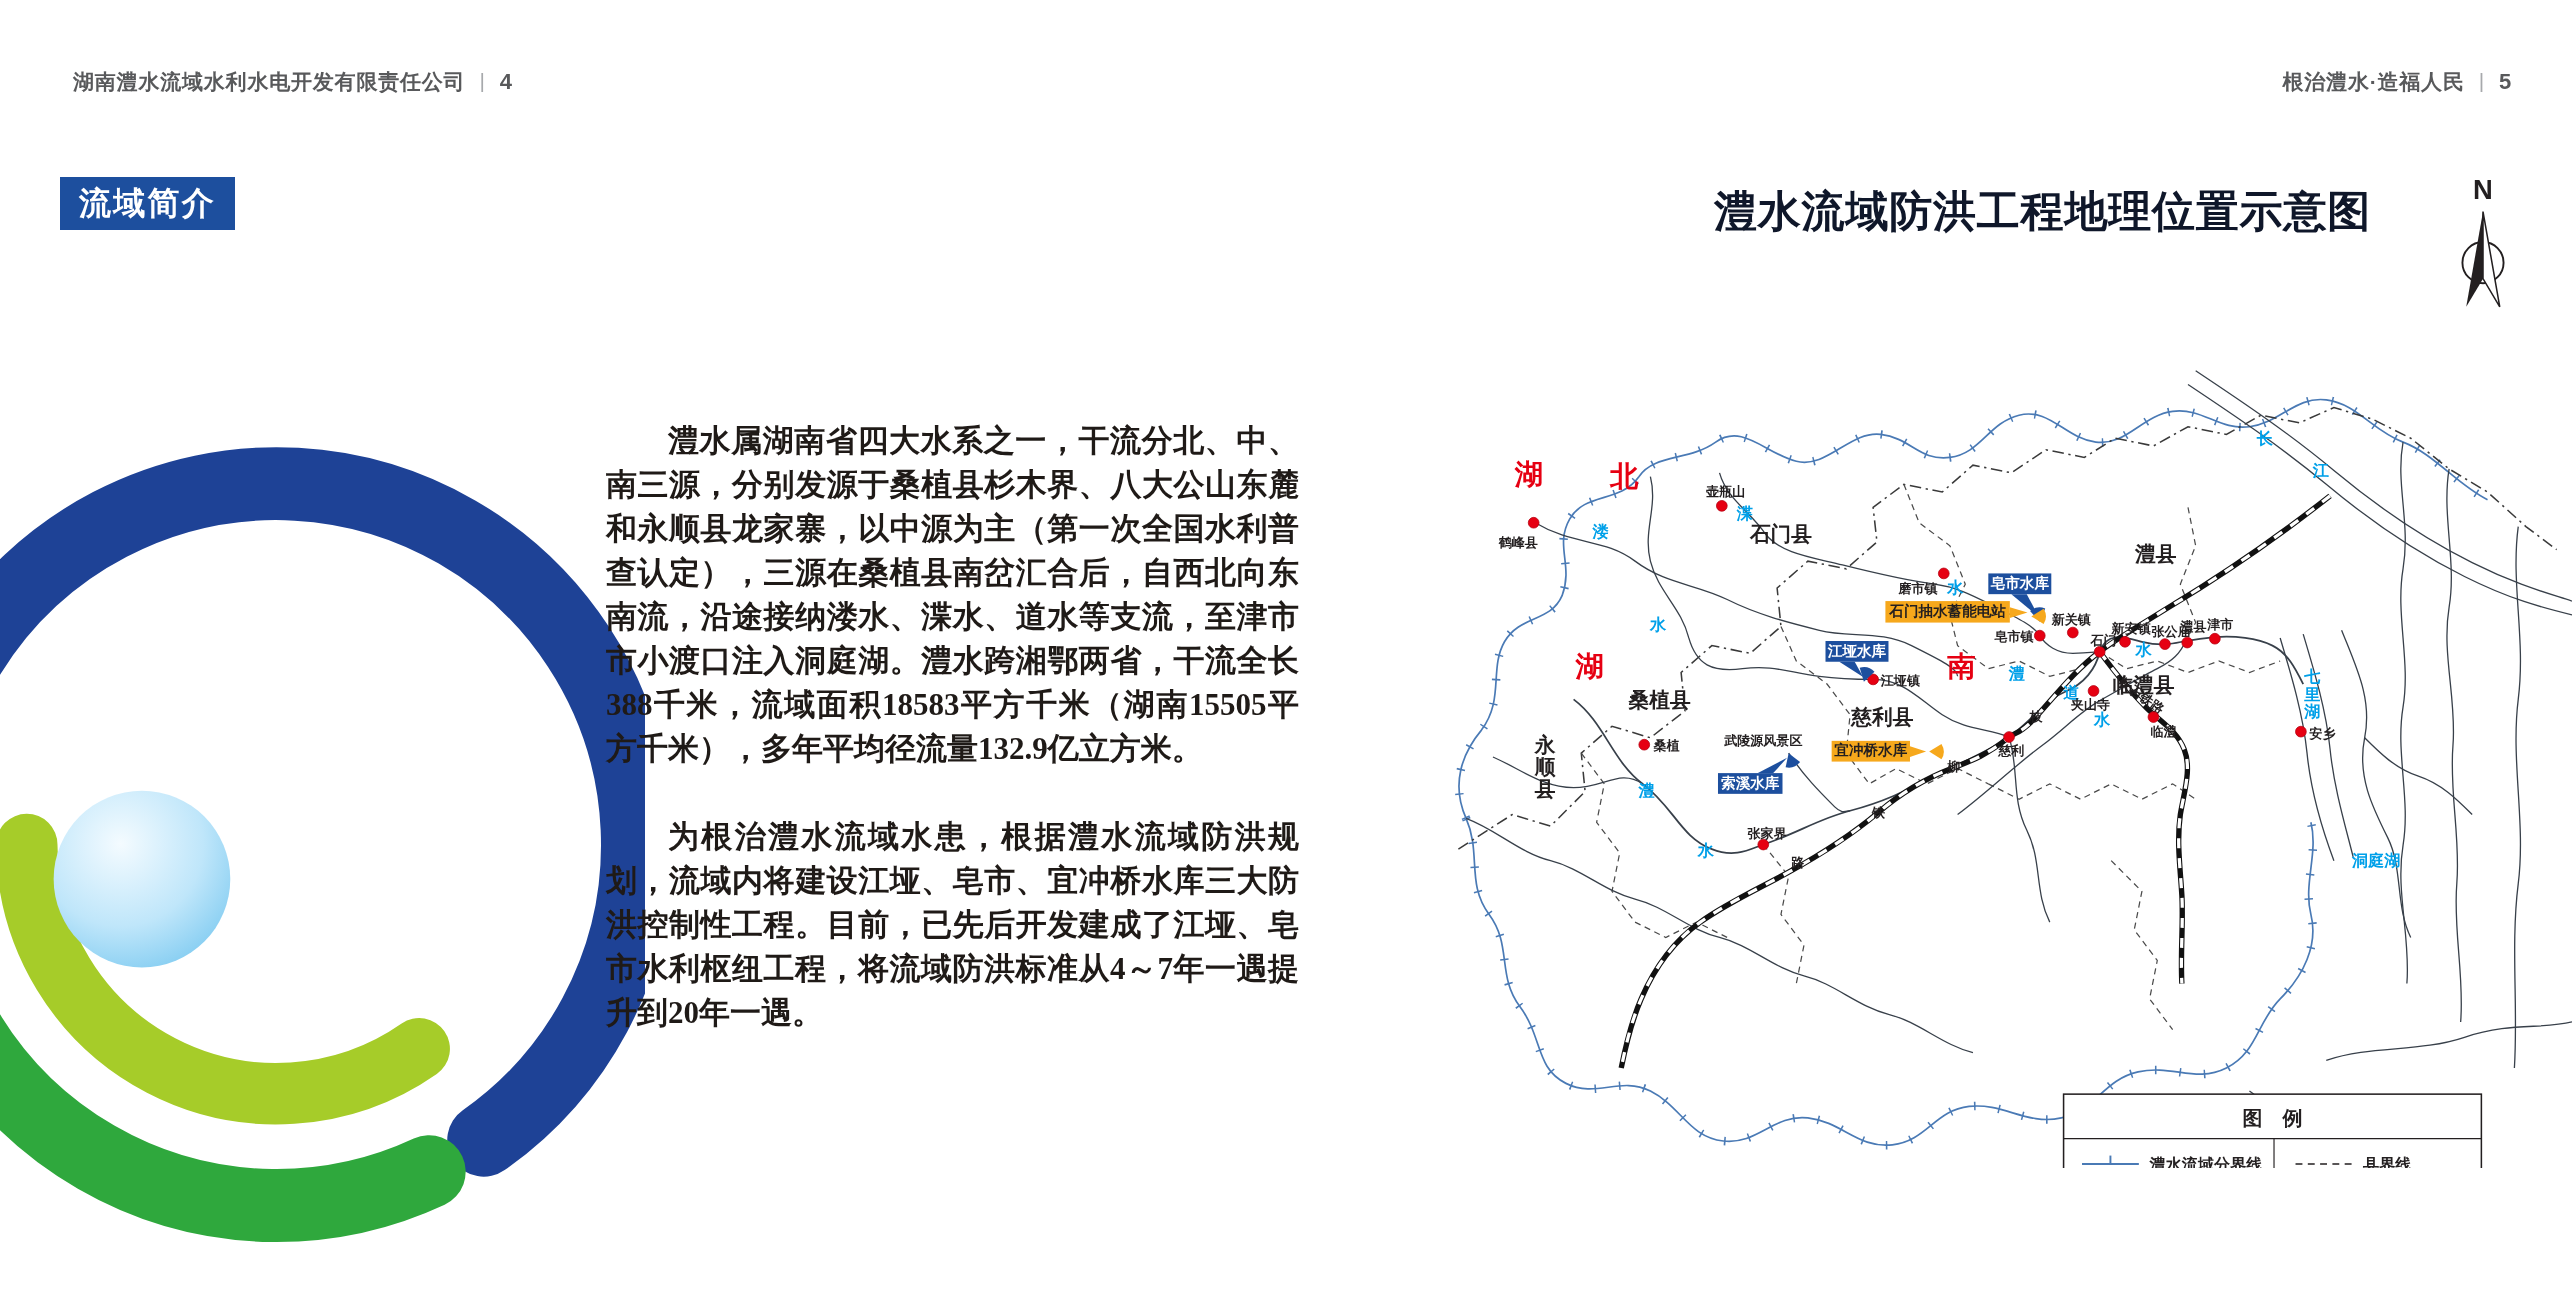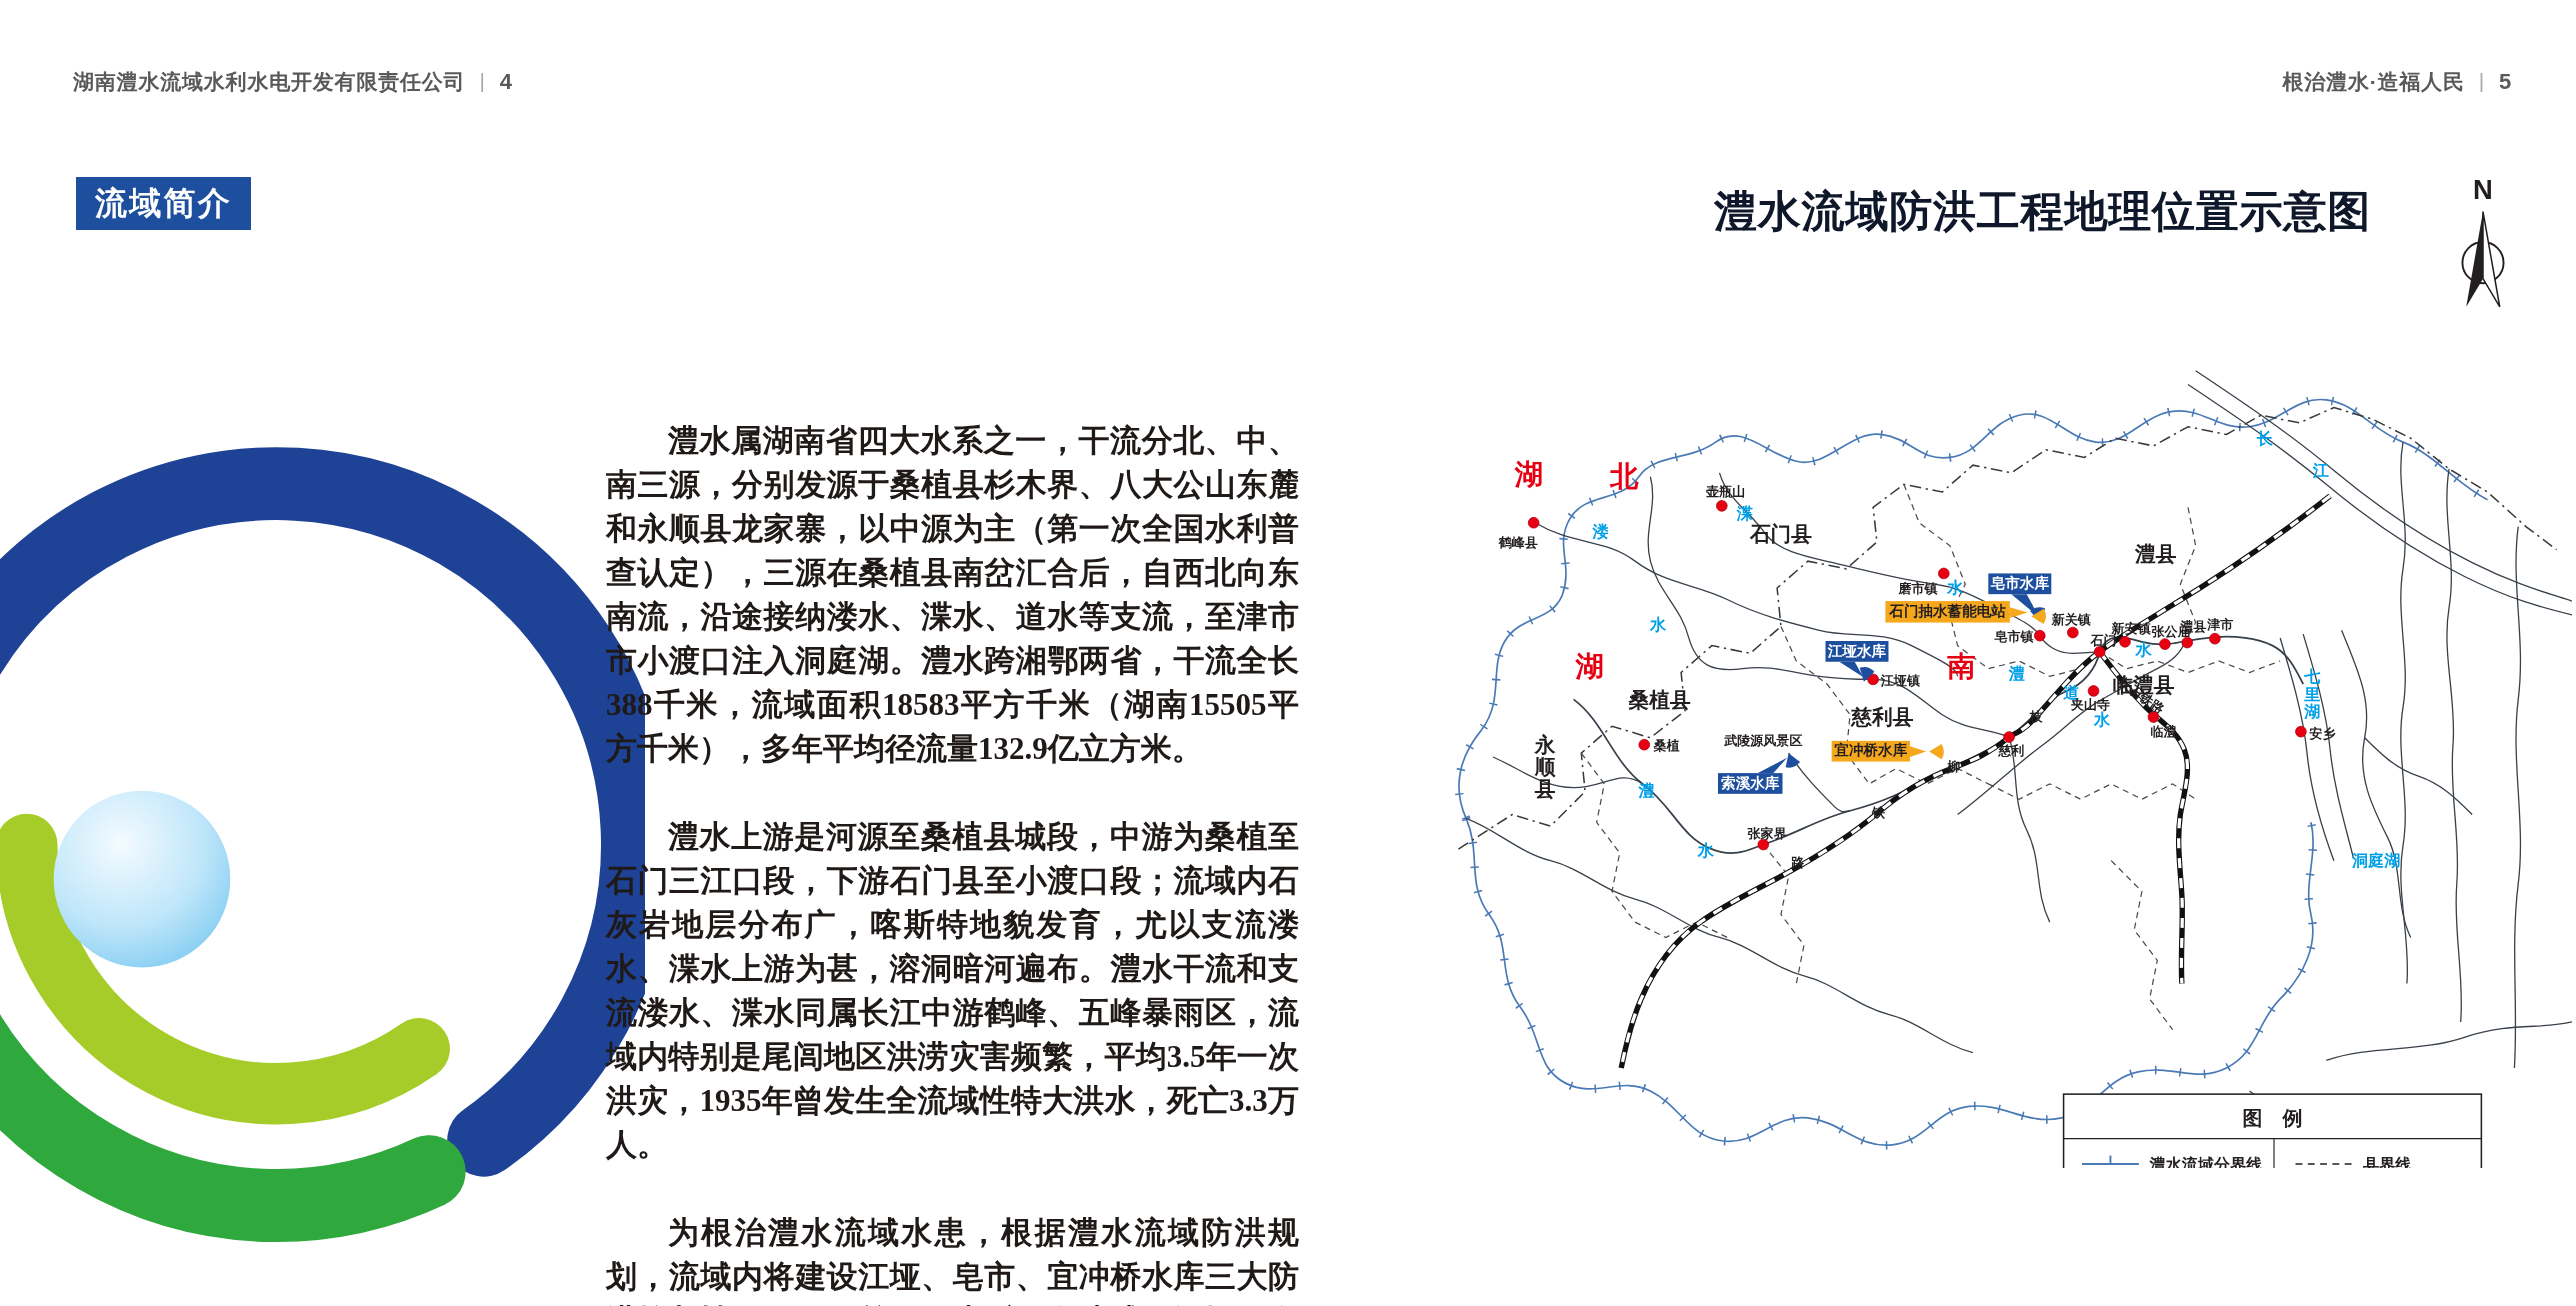--- a/index.html
+++ b/index.html
@@ -5,21 +5,21 @@
   html,body{margin:0;padding:0;}
   body{width:2576px;height:1306px;position:relative;background:#ffffff;overflow:hidden;
        font-family:"Liberation Sans", sans-serif;}
   
   .hdr{position:absolute;top:68px;font-size:21px;font-weight:700;color:#58595b;letter-spacing:0.8px;white-space:nowrap;text-align:center;}
   .hdr-left{left:73px;}
   .hdr-right{right:64px;}
   .hdr-sep{display:inline-block;margin:0 14px;color:#a7a9ac;font-weight:400;transform:translateY(-1.5px);}
   .hdr-num{font-size:22px;}
   
-  .section-title{position:absolute;left:76px;top:177px;width:175px;height:53px;background:#1d4f9e;
+  .section-title{position:absolute;left:60px;top:177px;width:175px;height:53px;background:#1d4f9e;
        color:#ffffff;font-size:32px;font-weight:700;display:flex;align-items:center;justify-content:center;
        letter-spacing:2.3px;}
   .article{position:absolute;left:606px;top:419px;width:693px;color:#1f1a17;
        font-family:"Liberation Serif","DejaVu Serif",serif;font-weight:700;
        font-size:31px;line-height:44px;text-align:justify;}
   .article p{margin:0 0 44px 0;text-indent:2em;}
   
   .map-title{position:absolute;left:1714px;top:183px;width:691px;color:#0f172a;
        font-size:43px;font-weight:700;white-space:nowrap;letter-spacing:0.8px;}
   .compass{position:absolute;left:2451px;top:167px;}
@@ -78,21 +78,20 @@
     </radialGradient>
   </defs>
   <path d="M52 479 A470 470 0 1 1 790 905" stroke="#1e4296" stroke-width="95" fill="none" stroke-linecap="round"></path>
   <path d="M52 561 A470 470 0 0 0 719 946" stroke="#2fa83d" stroke-width="95" fill="none" stroke-linecap="round"></path>
   <path d="M195 520 A325 325 0 0 0 706 786" stroke="#a6cc29" stroke-width="80" fill="none" stroke-linecap="round"></path>
   <circle cx="345" cy="565" r="115" fill="url(#ballGrad)"></circle>
 </svg>
 
 <div class="article">
   <p>澧水属湖南省四大水系之一，干流分北、中、南三源，分别发源于桑植县杉木界、八大公山东麓和永顺县龙家寨，以中源为主（第一次全国水利普查认定），三源在桑植县南岔汇合后，自西北向东南流，沿途接纳溇水、渫水、道水等支流，至津市市小渡口注入洞庭湖。澧水跨湘鄂两省，干流全长388千米，流域面积18583平方千米（湖南15505平方千米），多年平均径流量132.9亿立方米。</p>
-  <p>澧水上游是河源至桑植县城段，中游为桑植至石门三江口段，下游石门县至小渡口段；流域内石灰岩地层分布广，喀斯特地貌发育，尤以支流溇水、渫水上游为甚，溶洞暗河遍布。澧水干流和支流溇水、渫水同属长江中游鹤峰、五峰暴雨区，流域内特别是尾闾地区洪涝灾害频繁，平均3.5年一次洪灾，1935年曾发生全流域性特大洪水，死亡3.3万人。</p>
   <p>为根治澧水流域水患，根据澧水流域防洪规划，流域内将建设江垭、皂市、宜冲桥水库三大防洪控制性工程。目前，已先后开发建成了江垭、皂市水利枢纽工程，将流域防洪标准从4～7年一遇提升到20年一遇。</p>
 </div>
 
 <div class="hdr hdr-right">
   <span>根治澧水·造福人民</span><span class="hdr-sep">|</span><span class="hdr-num">5</span>
 </div>
 
 <div class="map-title">澧水流域防洪工程地理位置示意图</div>
 
 <svg class="compass" width="64" height="157" viewBox="0 0 84 205">

